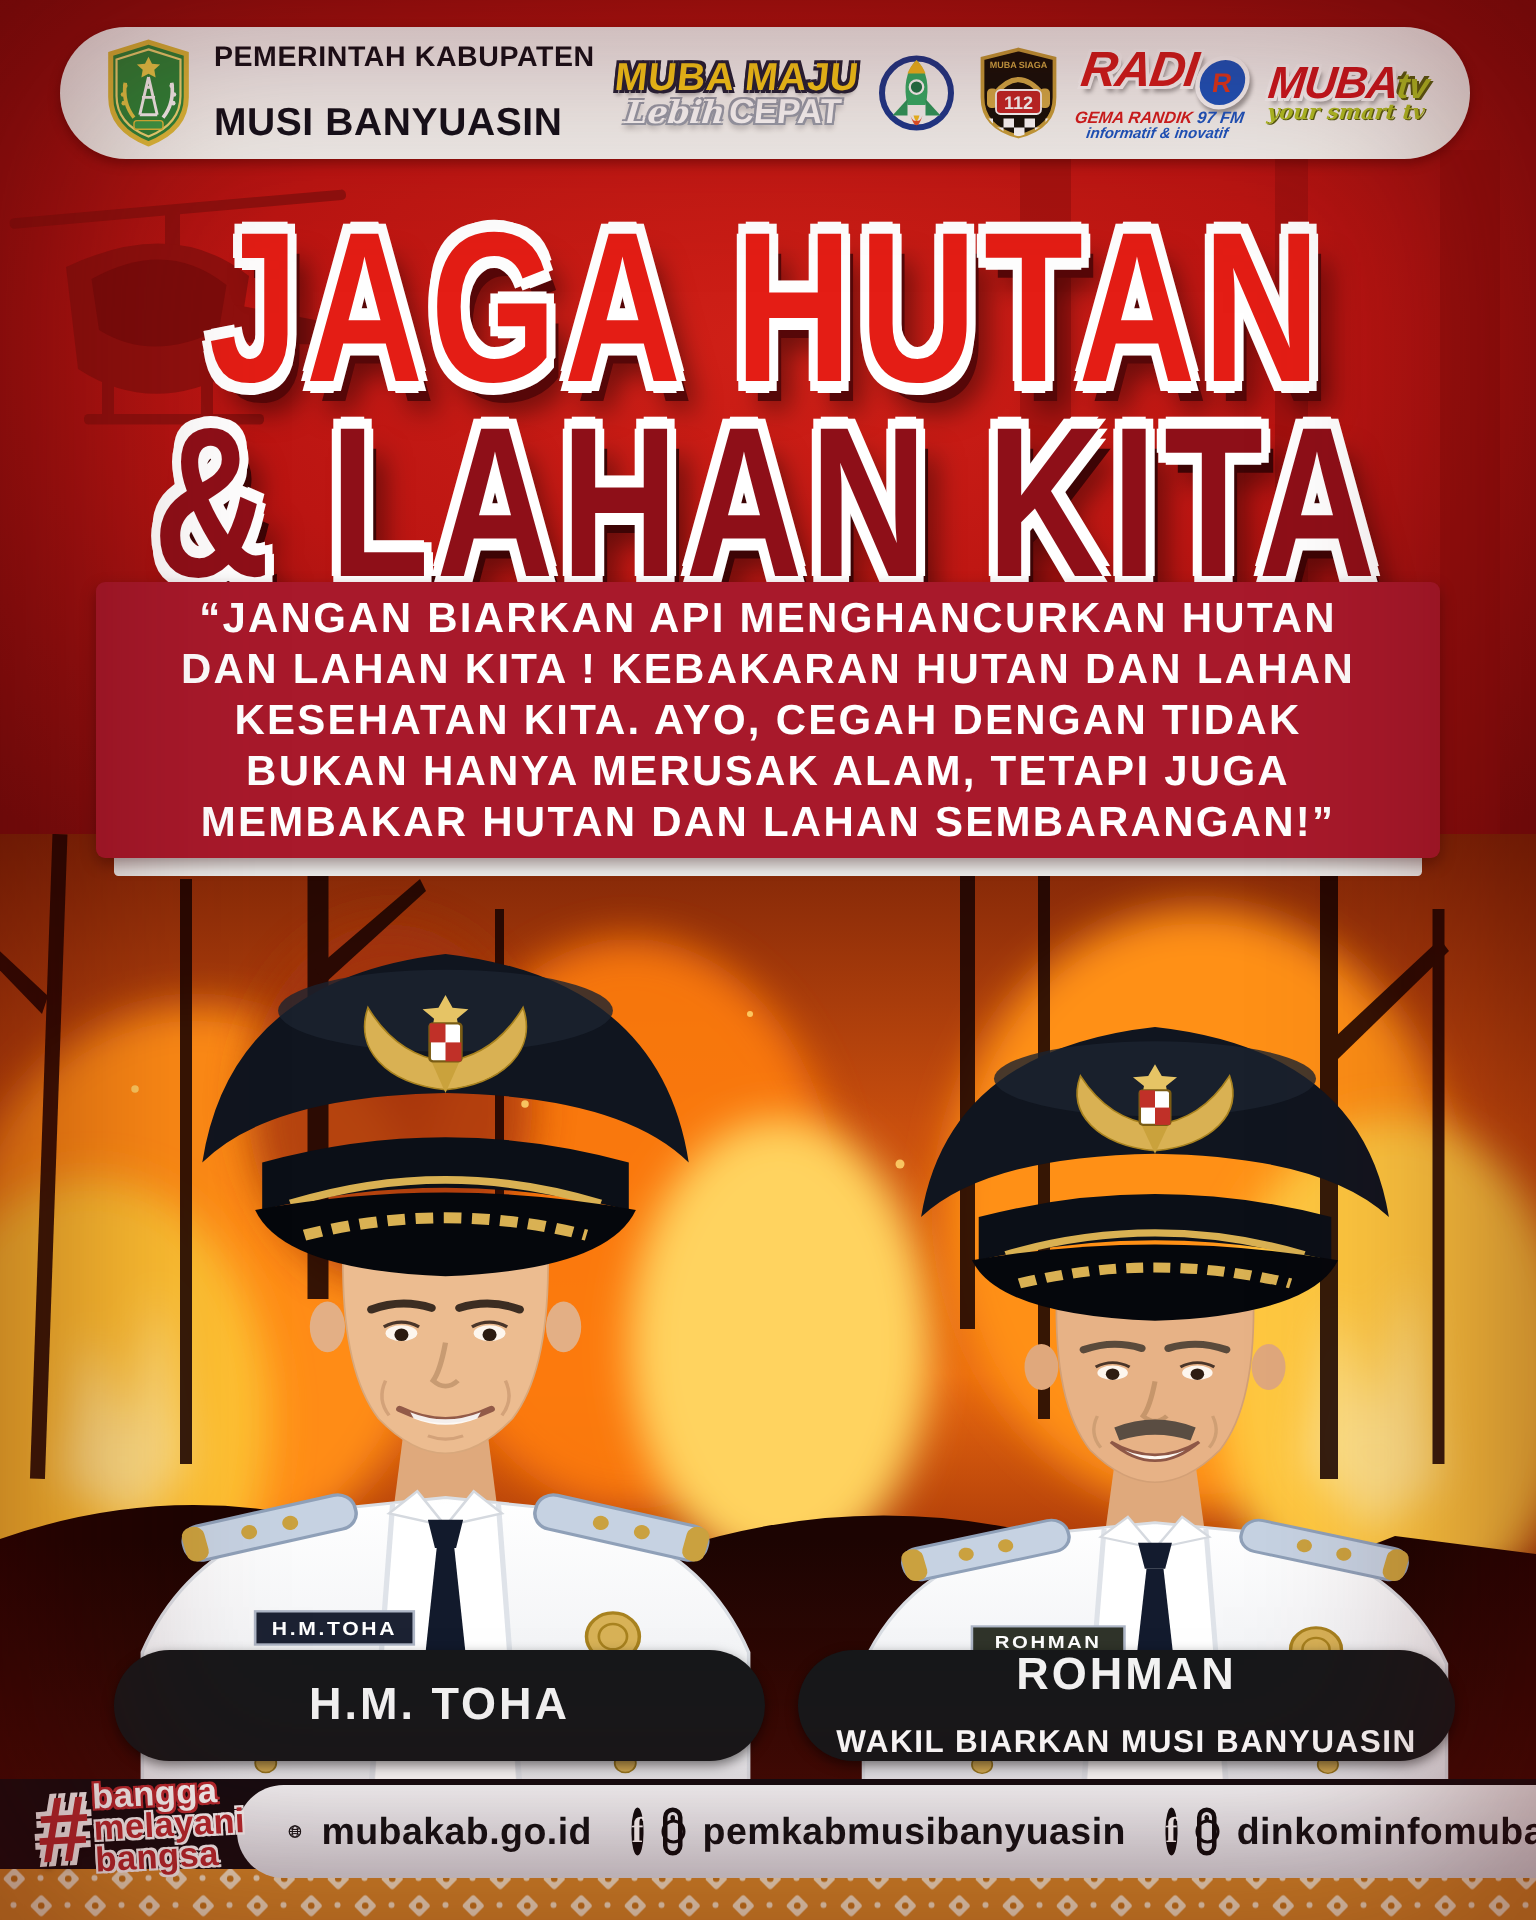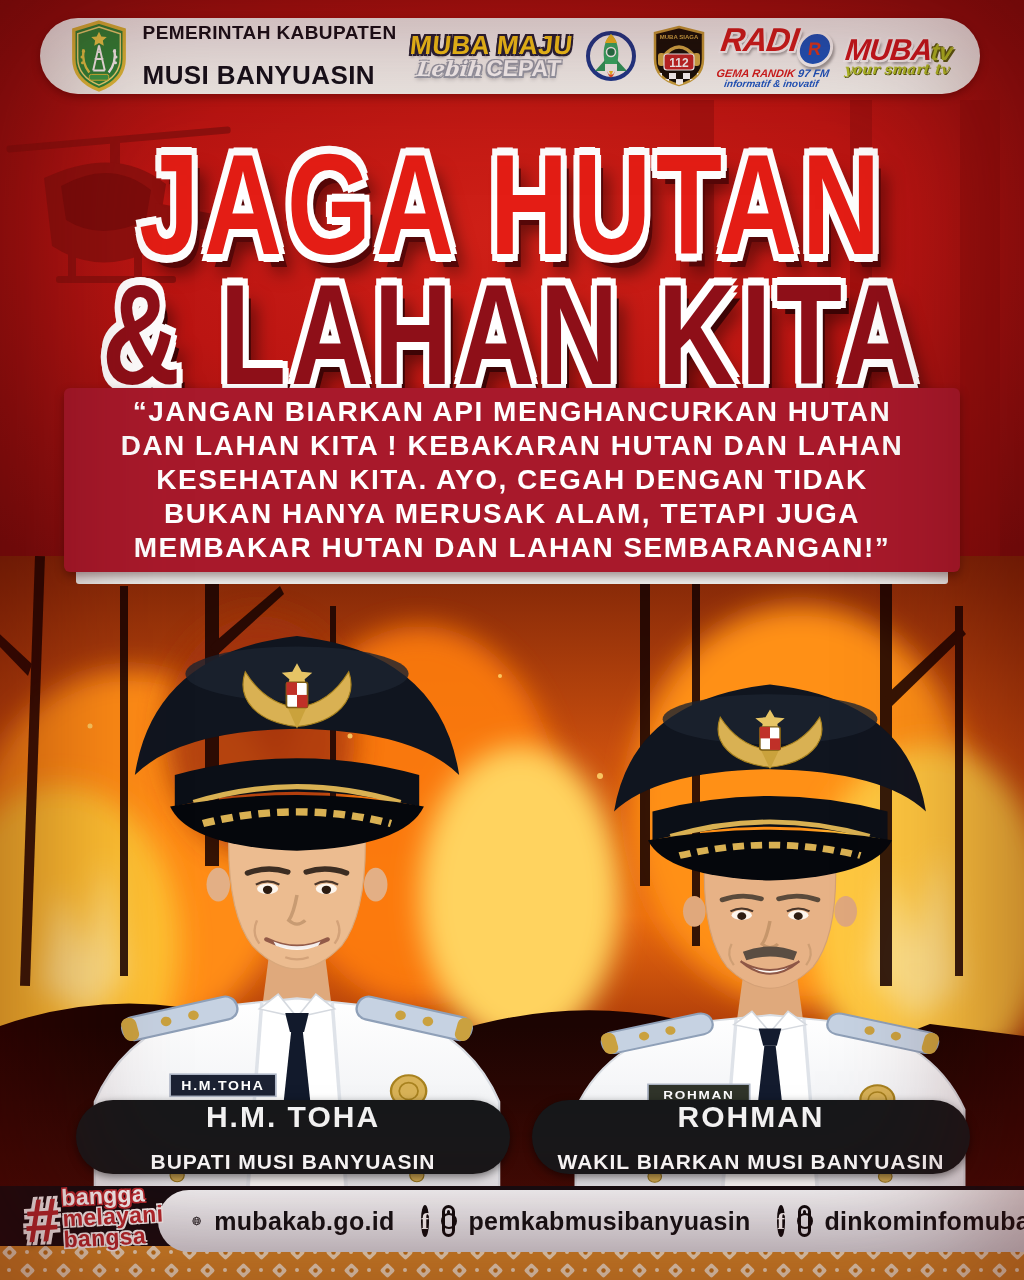--- a/index.html
+++ b/index.html
@@ -7,21 +7,21 @@
           font-family:"Liberation Sans",sans-serif;background:#a31210;}
 
   
   .bg-top{position:absolute;left:0;top:0;width:1024px;height:610px;
     background:radial-gradient(ellipse 760px 420px at 50% 38%, #d02017 0%, #bb1512 48%, #941010 78%, #7c0d0d 100%);}
   .bg-top svg{position:absolute;}
   .vignette{position:absolute;inset:0;pointer-events:none;
     box-shadow:inset 0 0 150px 30px rgba(70,0,0,.45);z-index:40;}
 
   
-  .header-pill{position:absolute;left:40px;top:18px;width:940px;height:76px;border-radius:46px;
+  .header-pill{position:absolute;left:40px;top:18px;width:940px;height:88px;border-radius:46px;
     background:linear-gradient(#ffffff,#f4f3ef);box-shadow:0 3px 8px rgba(60,0,0,.45);
     display:flex;align-items:center;justify-content:space-between;padding:0 28px;box-sizing:border-box;z-index:30;}
   .org-block{line-height:1.05;color:#12121c;white-space:nowrap;}
   .org-line1{font-size:19px;font-weight:bold;letter-spacing:.4px;}
   .org-line2{font-size:26px;font-weight:bold;letter-spacing:.4px;margin-top:19px;}
   .mubamaju{text-align:center;transform:skewX(-6deg);line-height:.95;white-space:nowrap;}
   .mm1{font-size:26px;font-weight:bold;color:#ffd21c;letter-spacing:.5px;
        text-shadow:-2px -2px 0 #23233a,2px -2px 0 #23233a,-2px 2px 0 #23233a,2px 2px 0 #23233a,0 3px 3px rgba(0,0,0,.35);}
   .mm2{font-size:23px;font-weight:bold;color:#fff;
        text-shadow:-1.5px -1.5px 0 #9aa0ad,1.5px -1.5px 0 #9aa0ad,-1.5px 1.5px 0 #9aa0ad,1.5px 1.5px 0 #9aa0ad,0 3px 4px rgba(0,0,0,.3);}
@@ -398,21 +398,20 @@
   <div class="quote-card">
     <div class="quote-line">“JANGAN BIARKAN API MENGHANCURKAN HUTAN</div>
     <div class="quote-line">DAN LAHAN KITA ! KEBAKARAN HUTAN DAN LAHAN</div>
     <div class="quote-line">KESEHATAN KITA. AYO, CEGAH DENGAN TIDAK</div>
     <div class="quote-line">BUKAN HANYA MERUSAK ALAM, TETAPI JUGA</div>
     <div class="quote-line">MEMBAKAR HUTAN DAN LAHAN SEMBARANGAN!”</div>
   </div>
 
   <div class="nameplate np-left">
     <div class="np-name">H.M. TOHA</div>
-    <div class="np-role">BUPATI MUSI BANYUASIN</div>
   </div>
   <div class="nameplate np-right">
     <div class="np-name">ROHMAN</div>
     <div class="np-role">WAKIL BIARKAN MUSI BANYUASIN</div>
   </div>
 
   <div class="footer-bar"></div>
   <svg class="batik" viewBox="0 0 1024 37" preserveAspectRatio="none">
     <defs>
       <pattern id="btk" width="36" height="36" patternUnits="userSpaceOnUse">

